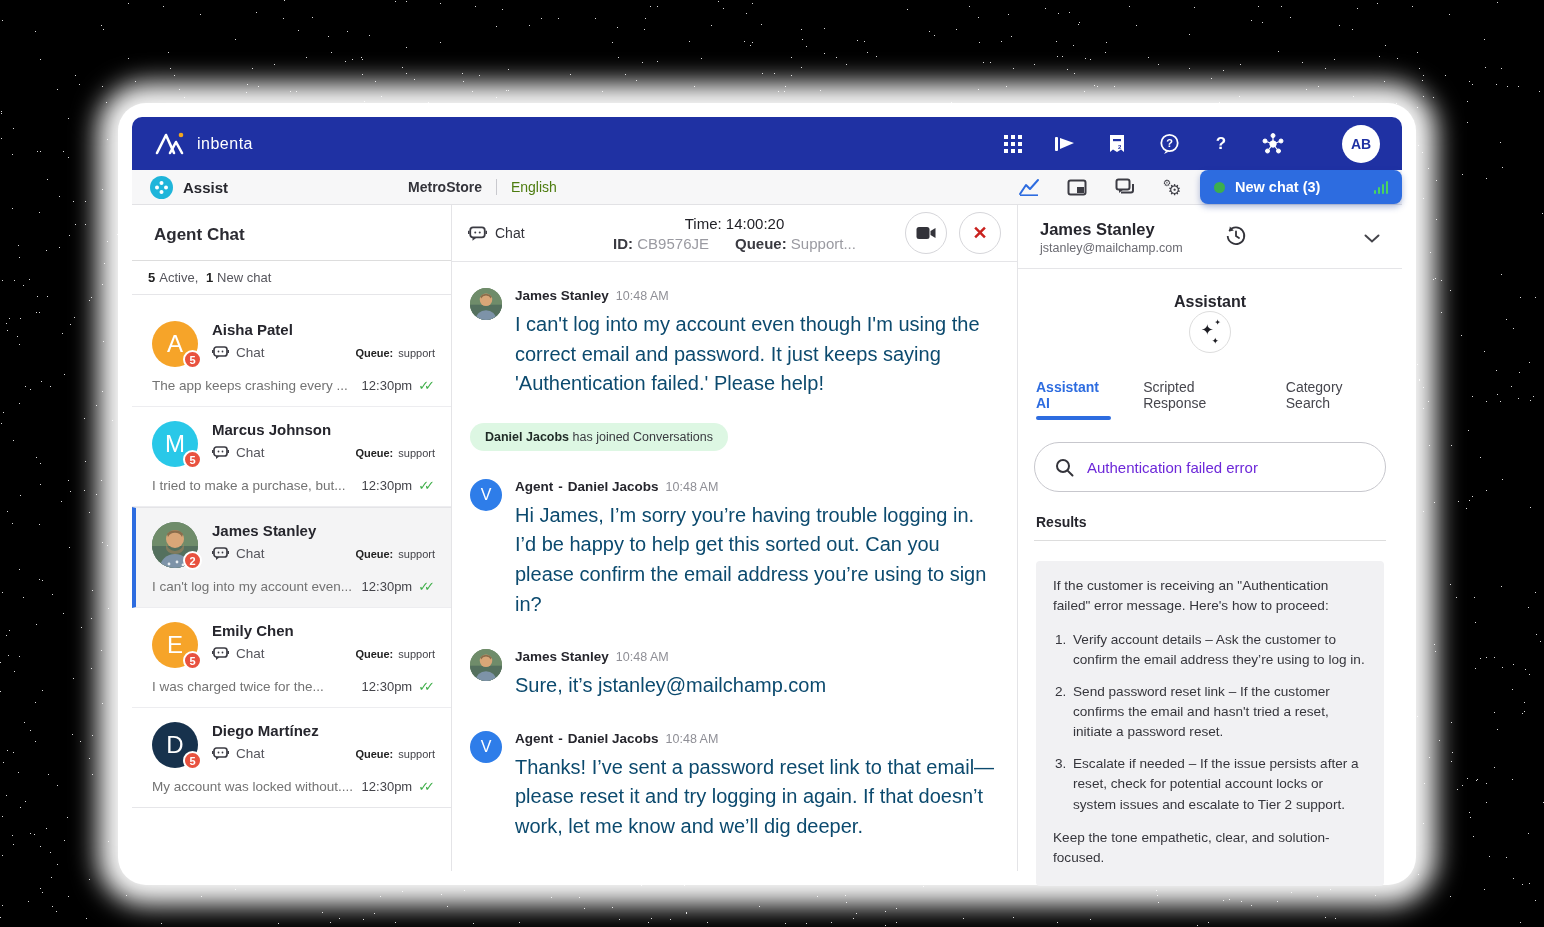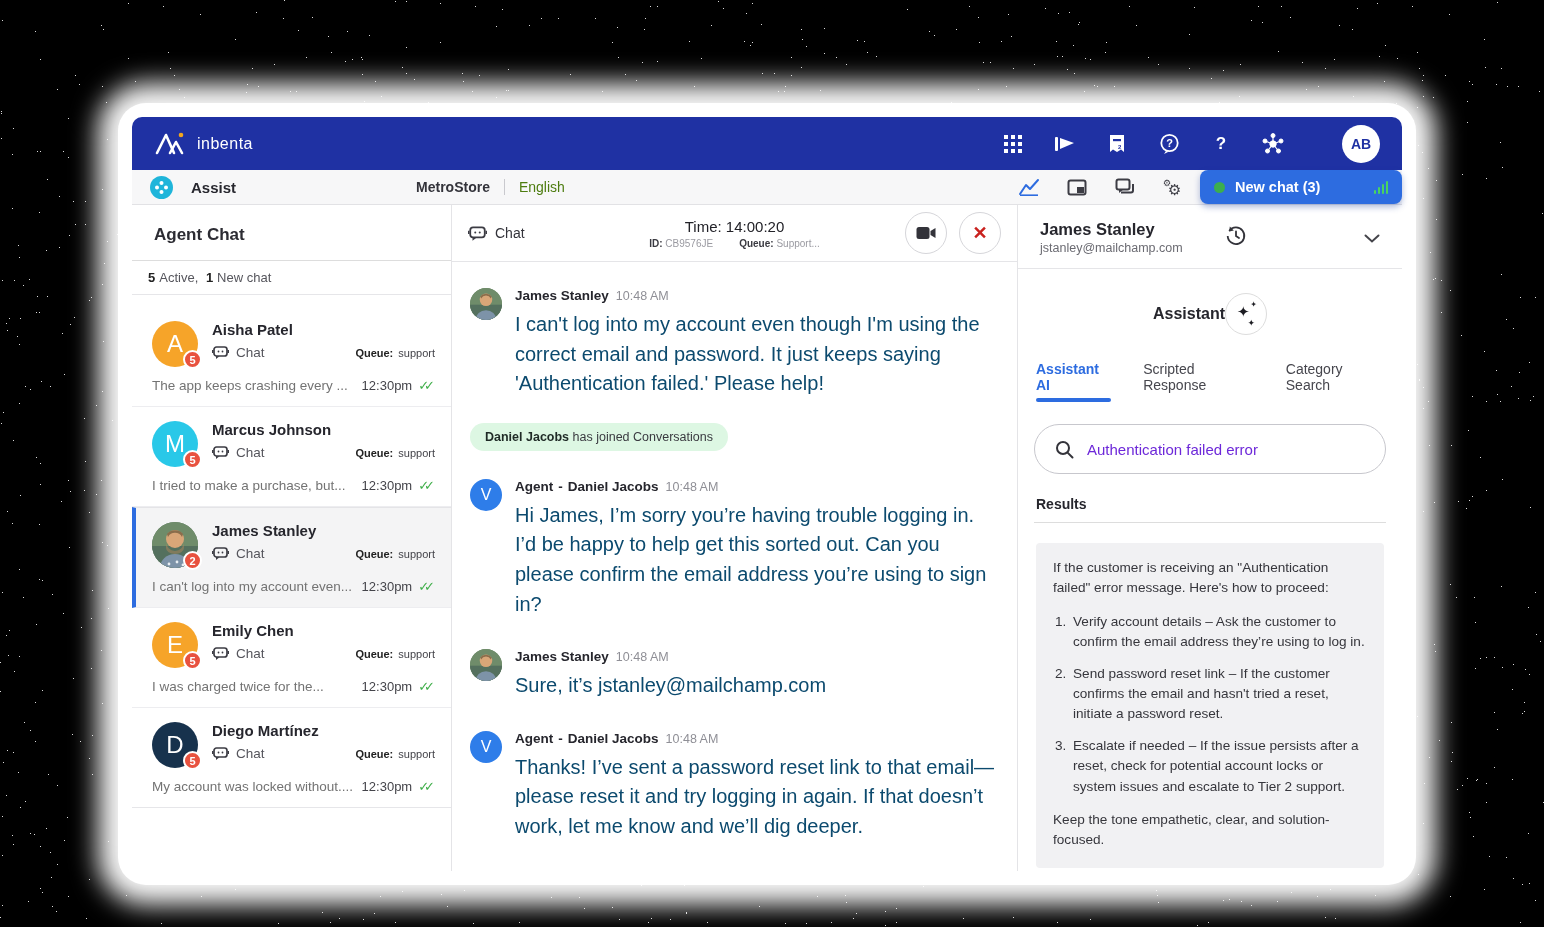--- a/index.html
+++ b/index.html
@@ -20,21 +20,21 @@
   .topnav-icons { margin-left:auto; display:flex; align-items:center; gap:30px; }
   .tn-icon { width:22px; height:22px; display:flex; align-items:center; justify-content:center;
     color:#fff; font-size:17px; font-weight:700; cursor:pointer; }
   .avatar-chip { width:38px; height:38px; border-radius:50%; background:#fff; color:#1f31a3;
     font-size:14px; font-weight:700; display:flex; align-items:center; justify-content:center;
     margin-left:28px; cursor:pointer; }
 
   
   .subnav { height:35px; background:#f7f7f8; border-bottom:1px solid #e2e2e5;
     display:flex; align-items:center; padding-left:18px; flex:none; position:relative; }
-  .assist { display:flex; align-items:center; gap:18px; }
+  .assist { display:flex; align-items:center; gap:10px; }
   .assist-dot { width:23px; height:23px; border-radius:50%; background:#1fb5da; flex:none; }
   .assist-label { font-size:15px; font-weight:700; color:#27272e; }
   .workspace-group { display:flex; align-items:flex-start; margin-left:180px; }
   .workspace { font-size:14px; font-weight:600; color:#33333a; padding-right:14px; }
   .language { font-size:14px; color:#4d7c0f; padding-left:14px; border-left:1px solid #c9c9ce; }
   .subnav-icons { margin-left:auto; display:flex; align-items:center; gap:26px; margin-right:16px; }
   .sn-icon { width:22px; height:20px; display:flex; align-items:center; justify-content:center; cursor:pointer; color:#3c3c44; }
   .new-chat-btn { align-self:stretch; width:202px; background:#2d6ce0; color:#fff;
     border:none; border-radius:8px; display:flex; align-items:center; gap:10px; padding:0 14px;
     font-size:14.5px; font-weight:600; cursor:pointer; box-shadow:0 3px 6px rgba(30,60,150,.35);
@@ -77,21 +77,21 @@
     overflow:hidden; text-overflow:ellipsis; padding-right:8px; }
   .c-time { font-size:13px; color:#44444a; margin-right:6px; }
   .checks { color:#3fae49; font-size:13px; letter-spacing:-5px; padding-right:5px; font-weight:700; }
 
   
   .chat-header { height:57px; flex:none; border-bottom:1px solid #e5e5e8; display:flex;
     align-items:center; padding:0 16px; position:relative; }
   .ch-left { display:flex; align-items:center; gap:8px; font-size:14px; color:#33333a; }
   .ch-center { position:absolute; left:50%; transform:translateX(-50%); text-align:center; }
   .ch-time { font-size:15px; color:#222228; }
-  .ch-meta { font-size:10px; margin-top:3px; color:#9a9aa1; }
+  .ch-meta { font-size:15px; margin-top:3px; color:#9a9aa1; }
   .ch-meta b { color:#3a3a41; font-weight:700; }
   .ch-meta .gap { display:inline-block; width:26px; }
   .ch-actions { margin-left:auto; display:flex; gap:12px; }
   .round-btn { width:42px; height:42px; border-radius:50%; border:1px solid #d6d6da; background:#fff;
     display:flex; align-items:center; justify-content:center; cursor:pointer; }
   .close-x { color:#c9211e; font-size:18px; font-weight:700; }
 
   .messages { flex:1; overflow:hidden; padding:26px 18px 0 18px; display:flex; flex-direction:column; }
   .msg { display:flex; gap:13px; margin-bottom:30px; }
   .m-avatar { width:32px; height:32px; border-radius:50%; flex:none; overflow:hidden;
@@ -120,21 +120,21 @@
     border:1px solid #ddd; border-radius:6px; color:#555; font-size:15px; cursor:pointer;
     display:flex; align-items:center; justify-content:center; }
 
   
   .visitor { padding:15px 22px 13px; border-bottom:1px solid #e5e5e8; display:flex; align-items:center; flex:none; }
   .v-name { font-size:16.5px; font-weight:700; color:#26262d; }
   .v-email { font-size:12.5px; color:#6b6b72; margin-top:2px; }
   .v-history { margin-left:42px; cursor:pointer; color:#33333a; }
   .v-chevron { margin-left:auto; cursor:pointer; color:#44444a; }
   .assistant-sec { padding:24px 16px 0 16px; flex:1; min-height:0; }
-  .as-head { display:flex; align-items:center; justify-content:center; padding:0 2px; }
+  .as-head { display:flex; align-items:center; justify-content:space-between; padding:0 2px;flex-direction:column; }
   .as-title { font-size:16px; font-weight:700; color:#26262d; }
   .sparkle-btn { width:42px; height:42px; border-radius:50%; border:1px solid #ddd; background:#fff;
     cursor:pointer; position:relative; color:#1c1c22; }
   .sp1 { position:absolute; left:11px; top:9px; font-size:15px; }
   .sp2 { position:absolute; right:9px; top:6px; font-size:8px; }
   .sp3 { position:absolute; right:11px; bottom:6px; font-size:9px; }
   .tabs { display:flex; gap:32px; margin-top:26px; padding:0 2px; }
   .tab { font-size:14px; color:#46464d; cursor:pointer; padding-bottom:9px; position:relative; }
   .tab.active { color:#2d6ce0; font-weight:700; }
   .tab.active::after { content:""; position:absolute; left:0; right:0; bottom:0; height:4px;

